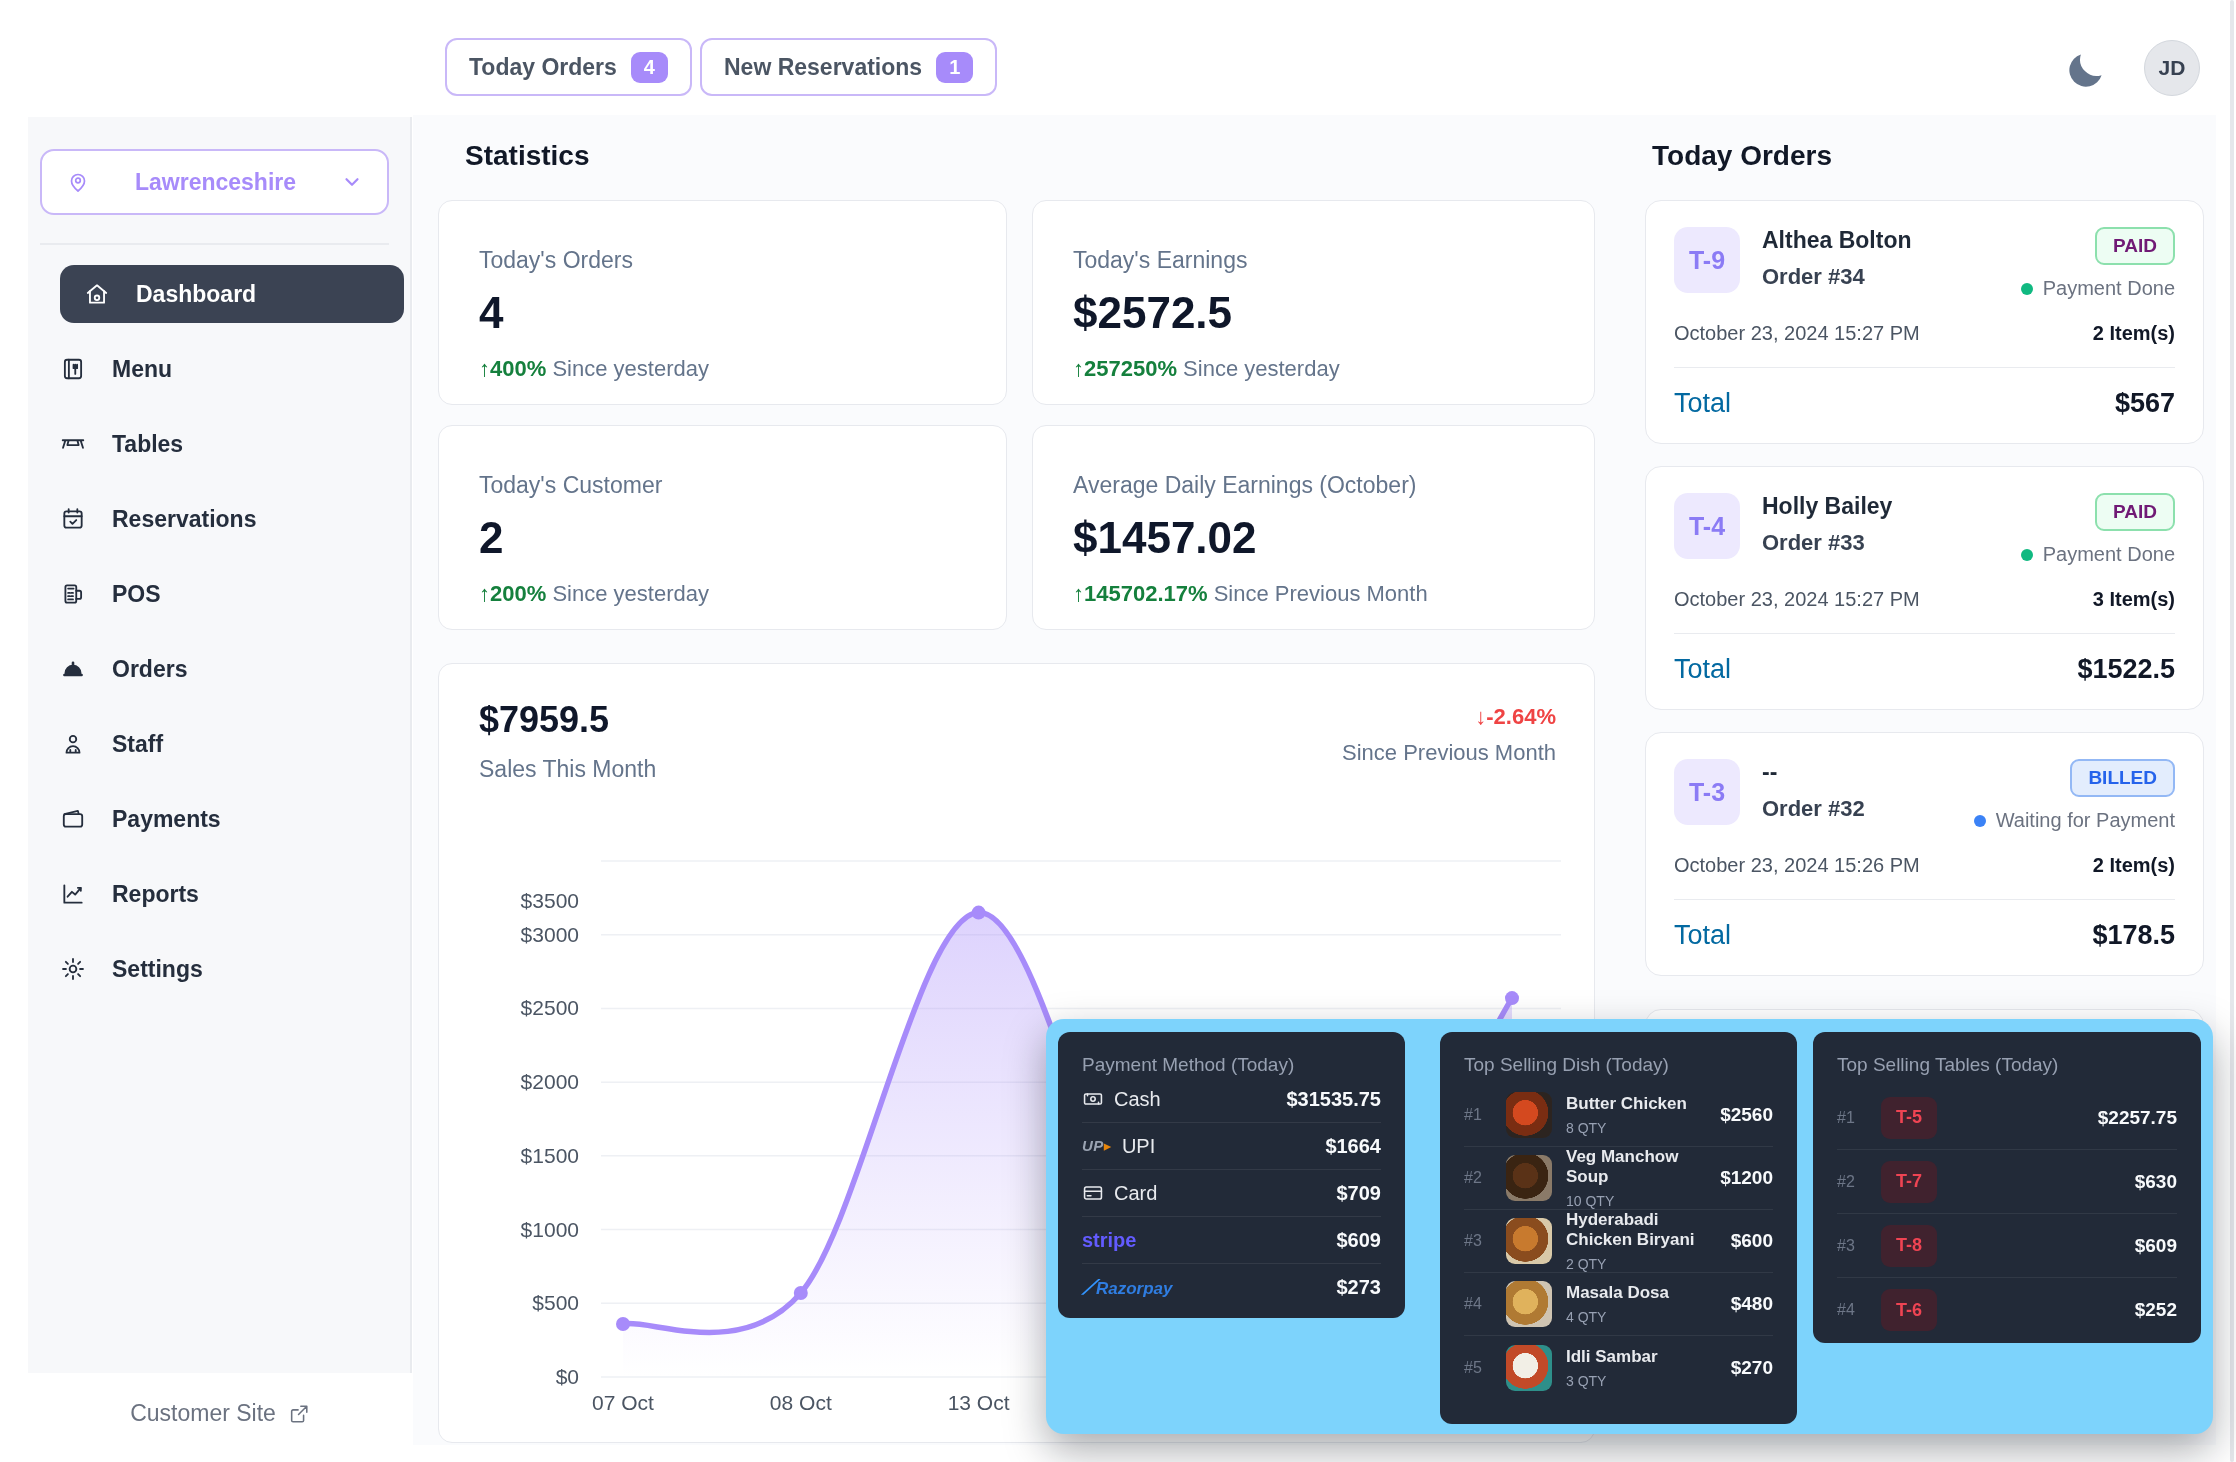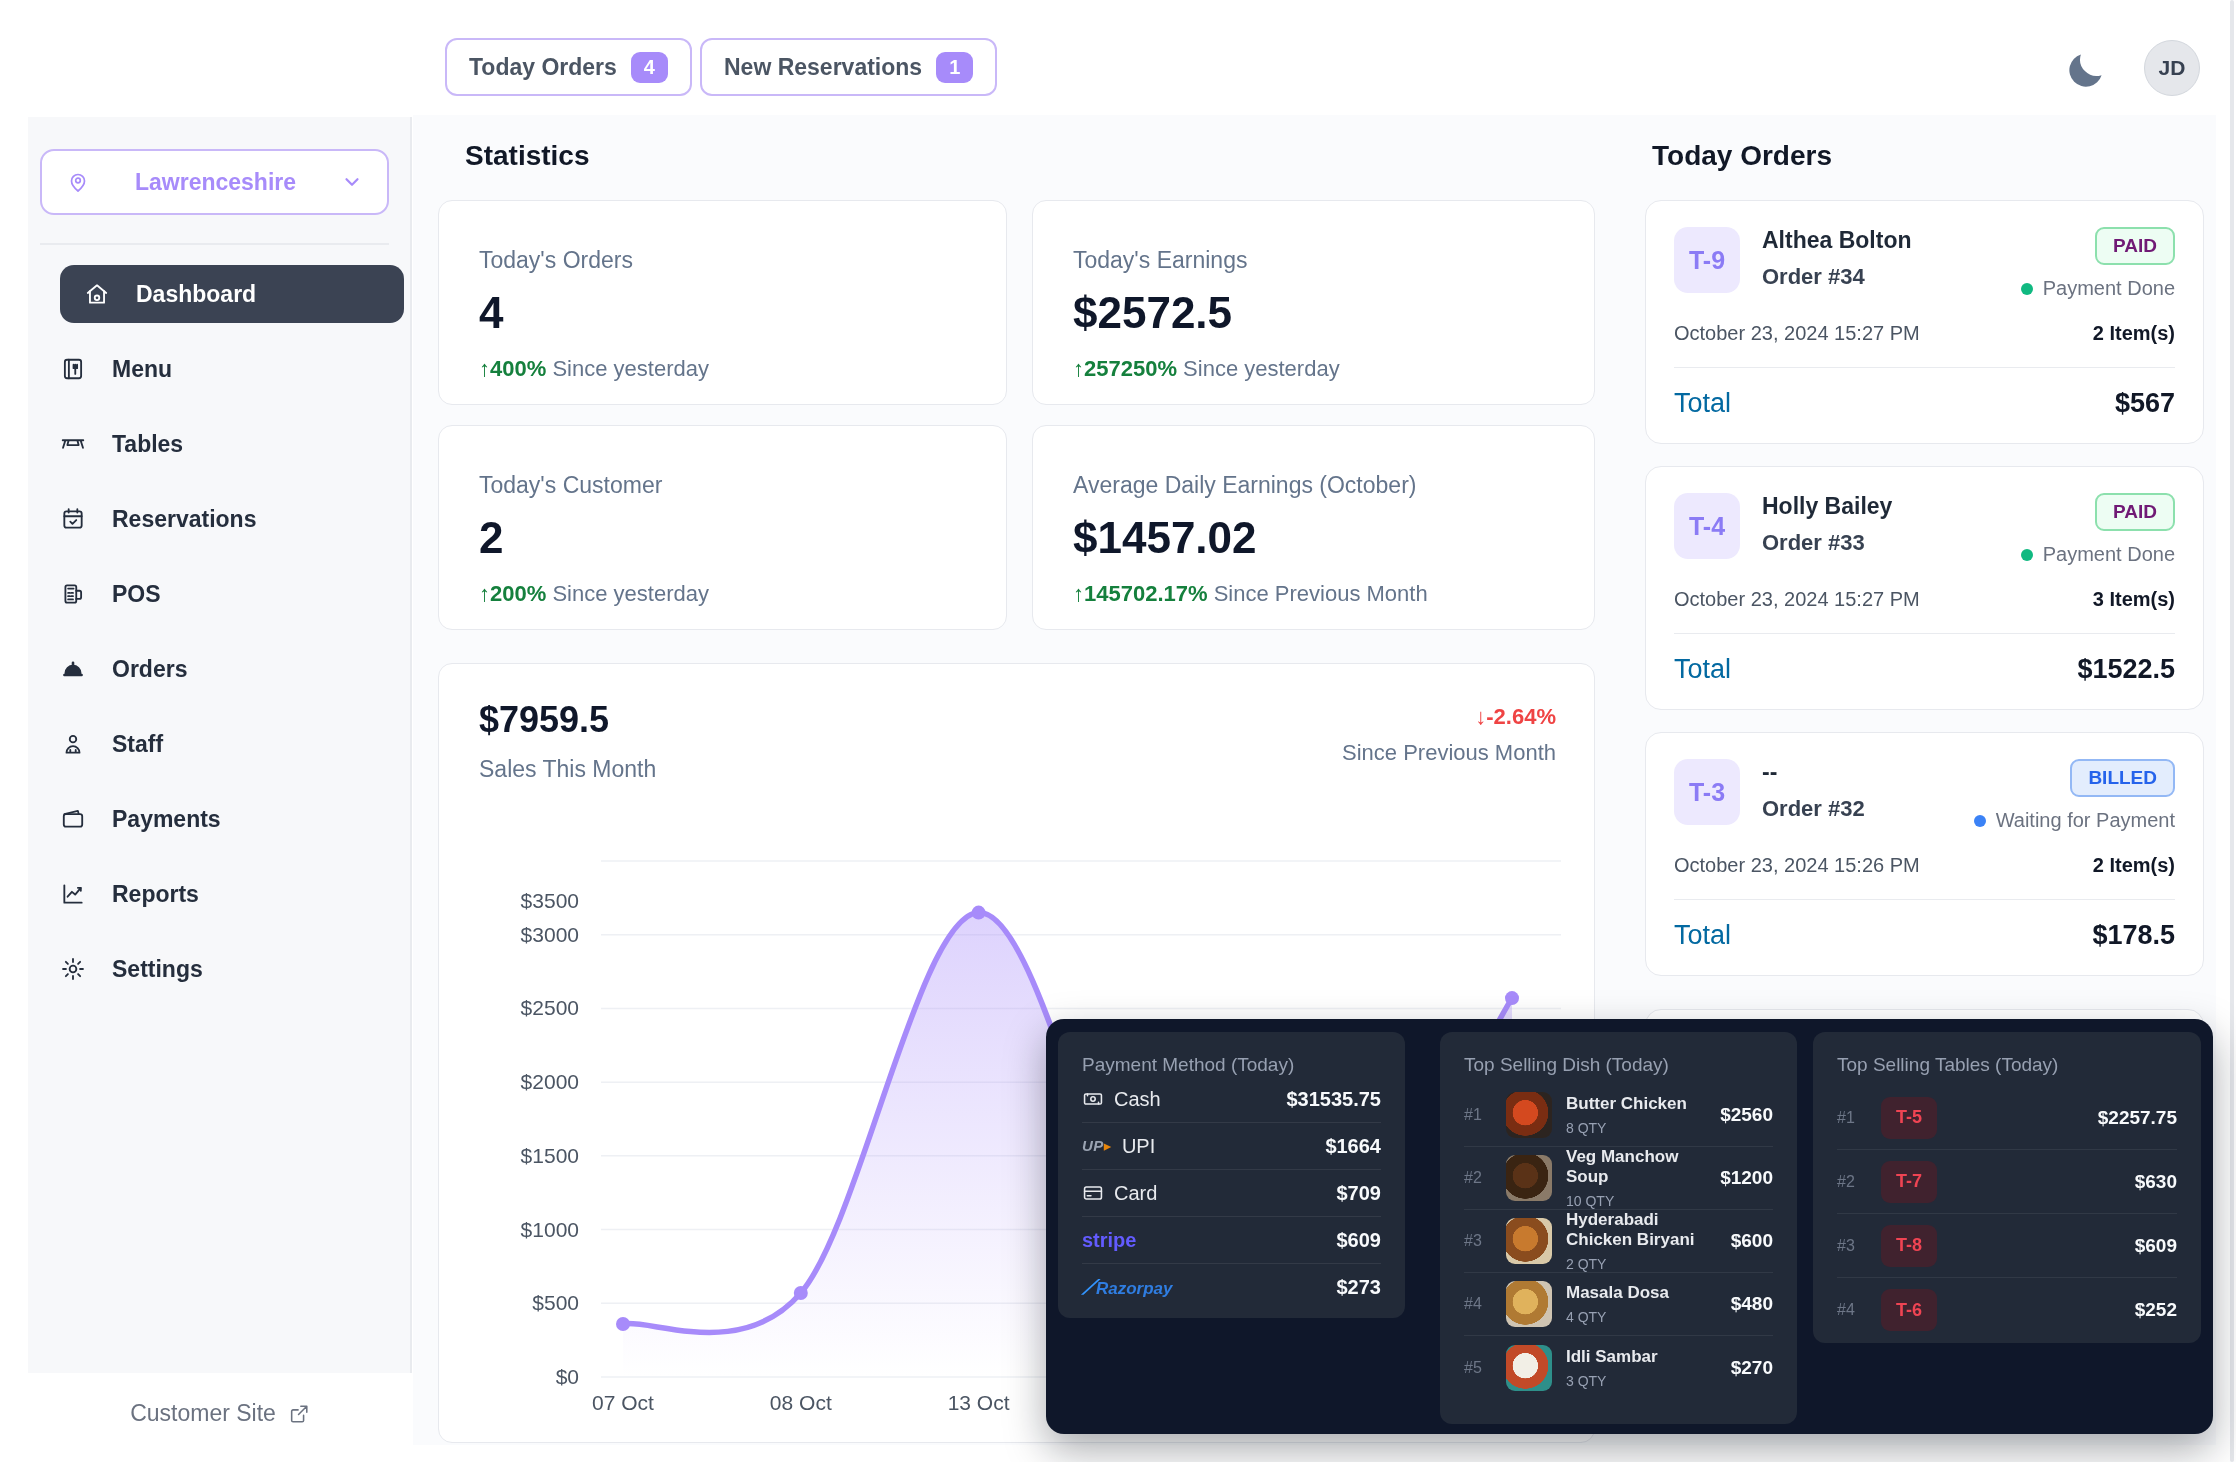--- a/index.html
+++ b/index.html
@@ -85,21 +85,21 @@
   .dot.mod-billed { background:#3b82f6; }
   .oc-meta { display:flex; justify-content:space-between; margin-top:22px; font-size:20px; color:#4b5563; }
   .oc-items { font-weight:700; color:#111827; }
   .oc-div { height:1px; background:#e9ebef; margin-top:22px; }
   .oc-total-row { display:flex; justify-content:space-between; align-items:center; margin-top:20px; }
   .oc-total-label { font-size:27px; color:#0369a1; }
   .oc-total { font-size:27px; font-weight:700; color:#111827; }
   .order-card.partial { height:300px; }
 
   
-  .overlay { position:absolute; left:1046px; top:1019px; width:1167px; height:415px; background:#0f172a;
+  .overlay { position:absolute; left:1046px; top:1019px; width:1167px; height:415px; background:#7dd3fc;
     border-radius:18px; z-index:50; box-shadow:0 16px 40px rgba(10,14,22,.35); }
   .dpanel { position:absolute; top:13px; background:#222a38; border-radius:12px; padding:22px 24px; }
   .dpanel-a { left:12px;  width:347px; height:286px; }
   .dpanel-b { left:394px; width:357px; height:392px; }
   .dpanel-c { left:767px; width:388px; height:311px; }
   .dpanel-title { font-size:19px; color:#97a0b1; }
   .prow { display:flex; align-items:center; justify-content:space-between; height:47px; border-bottom:1px solid rgba(255,255,255,.08); }
   .prow:last-child { border-bottom:none; }
   .prow .pm-name { display:flex; align-items:center; gap:10px; font-size:20px; color:#e8eaee; }
   .prow .pm-name .icon { width:22px; height:22px; color:#e8eaee; }

